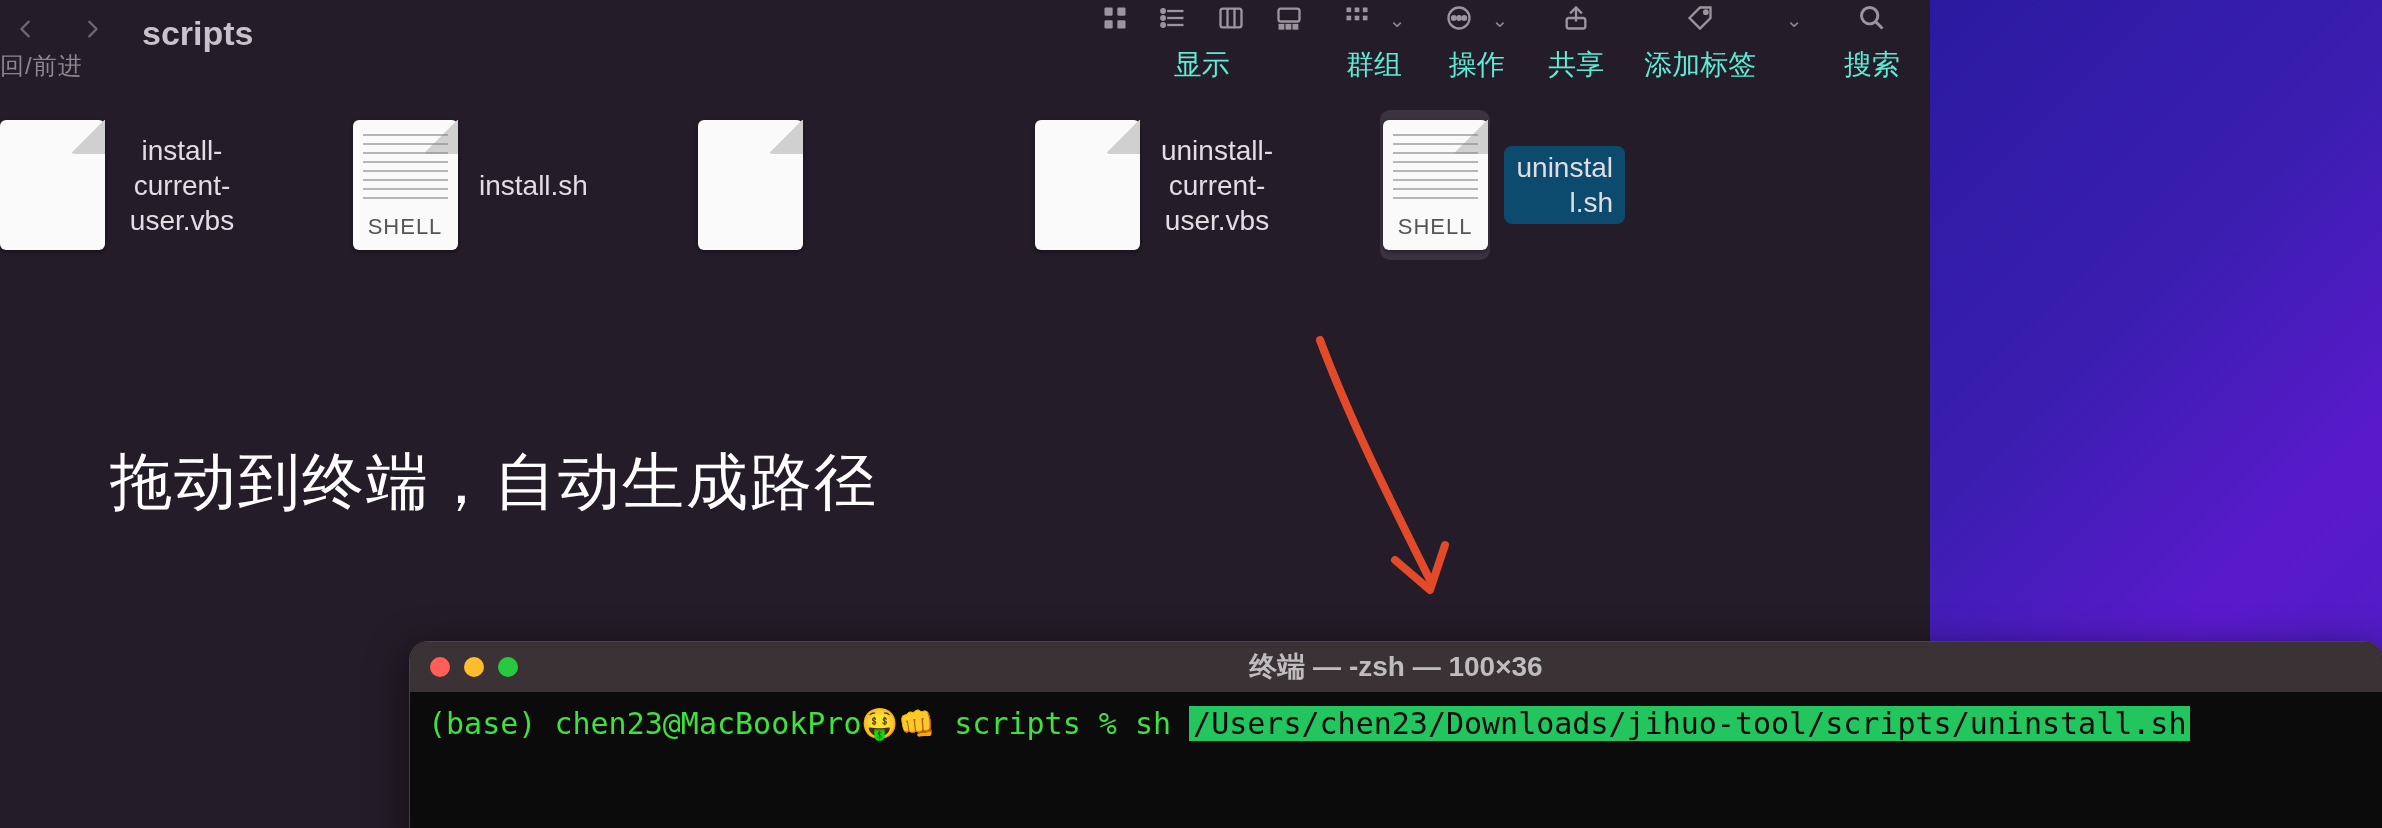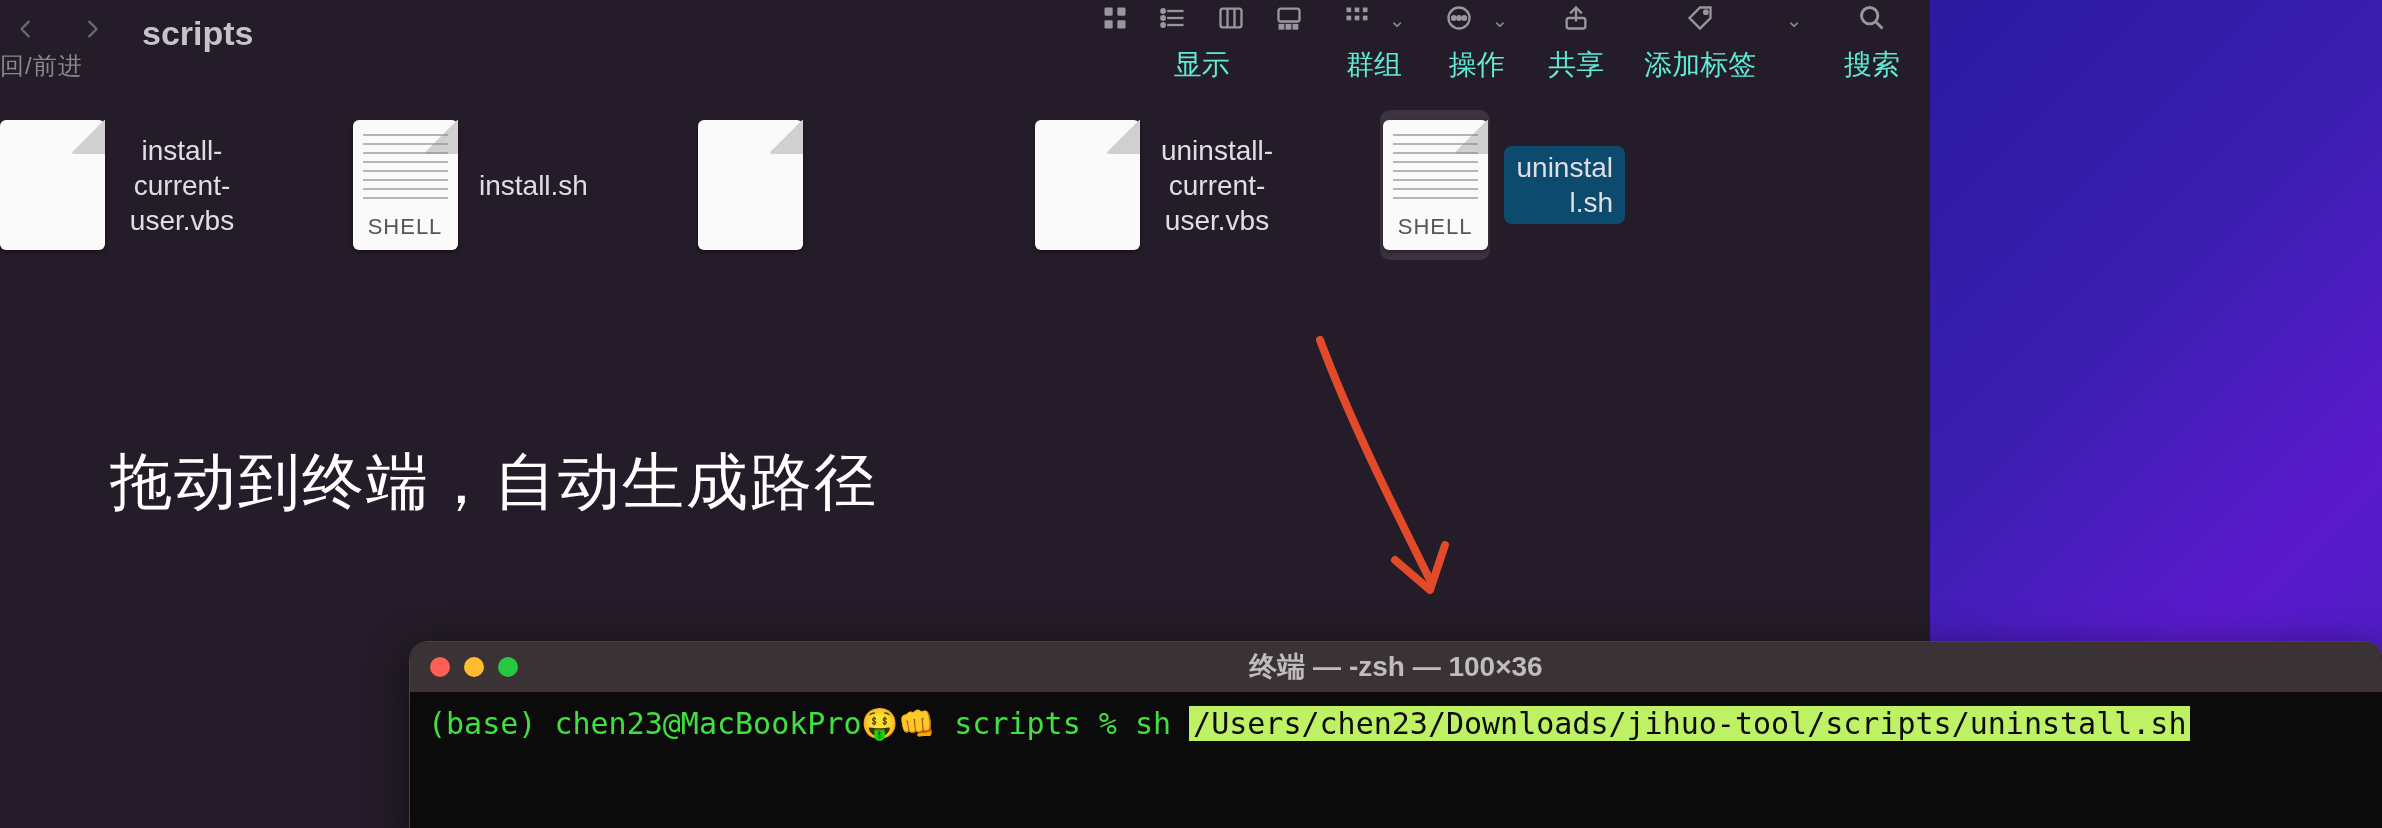--- a/index.html
+++ b/index.html
@@ -181,21 +181,21 @@
   }
   .term-body {
     padding:14px 18px;
     font-family: "Menlo", "Monaco", monospace;
     font-size:30px;
     color:#3fe03f;
     white-space:pre;
   }
   .term-body .emoji { font-size:30px; }
   .term-body .hl {
-    background:#bef264;
+    background:#22c55e;
     color:#0b0b0b;
     padding:0 4px;
   }
 </style>
 </head>
 <body>
 
 <div class="desktop-right"></div>
 
 <div class="finder">

